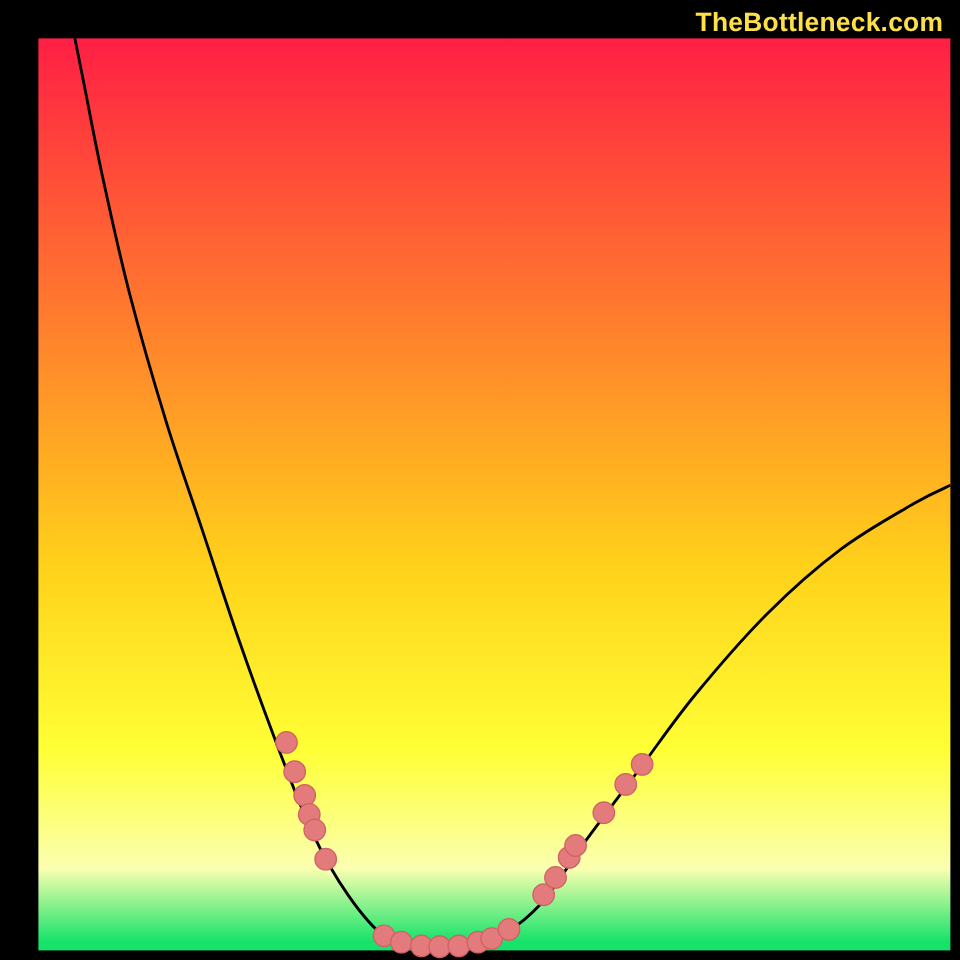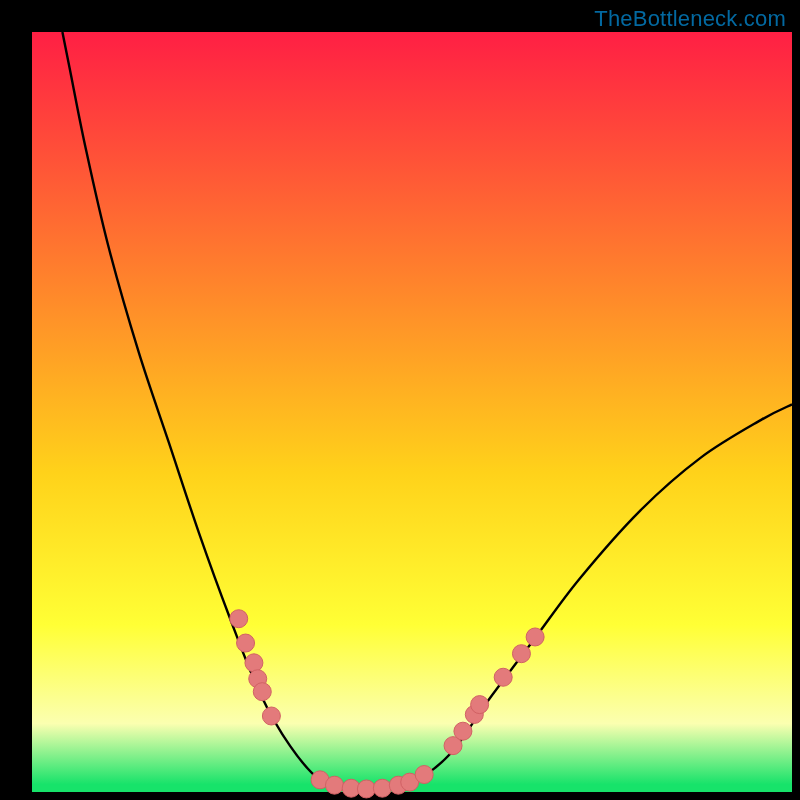--- a/index.html
+++ b/index.html
@@ -17,22 +17,22 @@
     width: 800px;
     height: 800px;
     background: #000;
   }
   .watermark {
     position: absolute;
     top: 6px;
     right: 14px;
     font-family: Arial, Helvetica, sans-serif;
     font-size: 22px;
-    color: #0369a1;
-    font-weight: 400;
+    color: #fde047;
+    font-weight: 700;
     letter-spacing: 0.2px;
   }
   svg {
     position: absolute;
     left: 0;
     top: 0;
   }
 </style>
 </head>
 <body>

